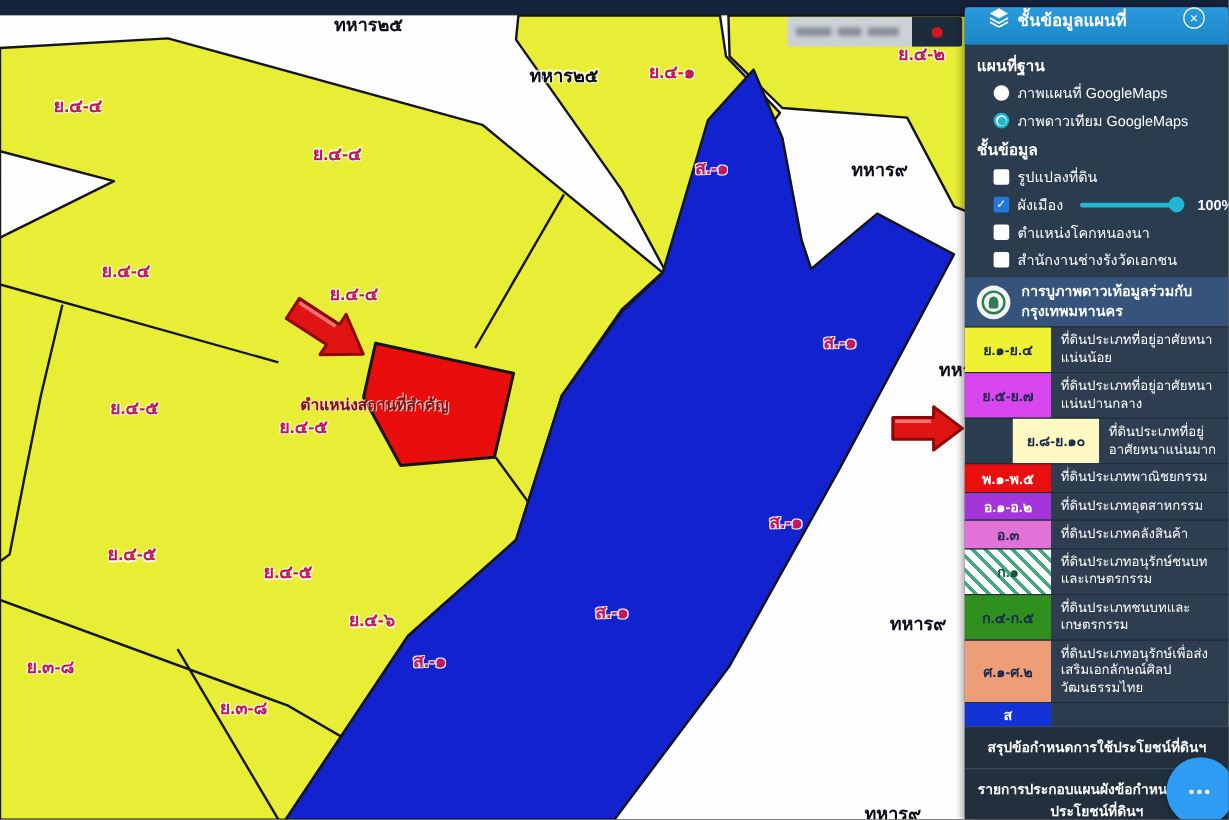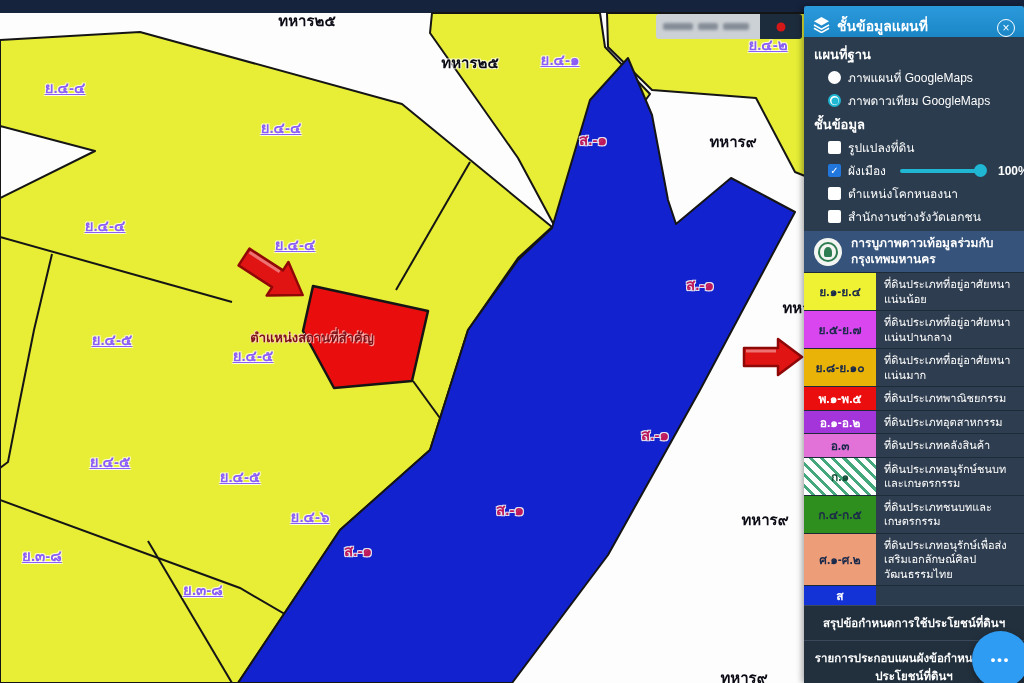--- a/index.html
+++ b/index.html
@@ -3,37 +3,37 @@
 <meta charset="utf-8">
 <style>
   html,body{margin:0;padding:0;background:#000;}
   *{box-sizing:border-box;font-family:"Liberation Sans", sans-serif;}
   .screen{position:relative;width:1024px;height:683px;overflow:hidden;background:var(--map-bg,#fdfdfd);}
   .map-area{position:absolute;left:0;top:0;width:1024px;height:683px;}
   .map-area svg{position:absolute;left:0;top:0;}
   .map-labels{position:absolute;left:0;top:0;width:1024px;height:683px;pointer-events:none;}
   .mlabel{position:absolute;transform:translate(-50%,-50%);white-space:nowrap;font-weight:bold;
     text-shadow:1px 1px 0 rgba(255,255,255,.65),-1px -1px 0 rgba(255,255,255,.65),1px -1px 0 rgba(255,255,255,.65),-1px 1px 0 rgba(255,255,255,.65);}
-  .mlabel.zone{font-size:15px;color:#8b5cf6;text-decoration:underline;}
+  .mlabel.zone{font-size:15px;color:#be185d;}
   .mlabel.area{font-size:15px;color:#0c0c16;}
   .mlabel.station{font-size:15px;color:#be185d;
     text-shadow:1px 1px 0 #e6e6f2,-1px -1px 0 #e6e6f2,1px -1px 0 #e6e6f2,-1px 1px 0 #e6e6f2;}
   .mlabel.marker{font-size:13px;color:#7c1014;
     text-shadow:1px 1px 0 rgba(255,210,210,.8),-1px -1px 0 rgba(255,210,210,.8);}
   
   .watermark{position:absolute;left:656px;top:14px;width:146px;height:25px;display:flex;border-radius:3px;overflow:hidden;}
   .wm-left{flex:1;background:#ccd1d6;display:flex;align-items:center;gap:5px;padding:0 7px;}
   .wm-bar{height:7px;background:#858d97;border-radius:2px;filter:blur(1.6px);}
   .wm-right{width:42px;background:#1d2c3c;position:relative;}
   .wm-dot{position:absolute;left:50%;top:50%;width:9px;height:9px;border-radius:50%;background:#d41717;transform:translate(-50%,-50%);}
   
   .panel{position:absolute;left:804px;top:6px;width:220px;height:677px;display:flex;flex-direction:column;
     background:var(--panel-body,#2b3c4e);box-shadow:-2px 0 6px rgba(0,0,0,.35);}
   .panel-header{height:31px;flex:0 0 31px;background:linear-gradient(180deg,#2b9adc,var(--panel-header,#1a86c6));
-    display:flex;align-items:flex-end;padding:0 9px;gap:7px;border-radius:3px 3px 0 0;}
+    display:flex;align-items:flex-start;padding:0 20px;gap:7px;border-radius:3px 3px 0 0;}
   .panel-title{flex:1;margin:0;font-size:14px;font-weight:bold;color:#fff;}
   .close-btn{width:18px;height:18px;border-radius:50%;border:1.5px solid #fff;background:transparent;color:#fff;
     font-size:12px;line-height:14px;text-align:center;padding:0;cursor:pointer;}
   .panel-body{padding:5px 10px 3px;color:#fff;}
   .sec-heading{font-size:13px;font-weight:bold;margin:2px 0 1px;}
   .opt-row{display:flex;align-items:center;gap:7px;padding:2px 0 2px 14px;font-size:12px;}
   .radio{width:13px;height:13px;border-radius:50%;background:#fff;flex:0 0 13px;position:relative;}
   .radio.sel{background:#fff;border:2px solid var(--accent-teal,#1fb7d3);}
   .radio.sel::after{content:"";position:absolute;left:50%;top:50%;width:7px;height:7px;border-radius:50%;
     background:var(--accent-teal,#1fb7d3);transform:translate(-50%,-50%);}
@@ -204,21 +204,21 @@
     <div class="legend" id="legend">
         <div class="legend-row">
           <div class="swatch" style="background: rgb(238, 242, 51);">ย.๑-ย.๔</div>
           <div class="ldesc">ที่ดินประเภทที่อยู่อาศัยหนาแน่นน้อย</div>
         </div>
         <div class="legend-row">
           <div class="swatch" style="background: #d946ef;">ย.๕-ย.๗</div>
           <div class="ldesc">ที่ดินประเภทที่อยู่อาศัยหนาแน่นปานกลาง</div>
         </div>
         <div class="legend-row">
-          <div class="swatch" style="background: #eab308;">ย.๘-ย.๑๐</div>
+          <div class="swatch" style="background: #fef9c3; margin-left: 40px;">ย.๘-ย.๑๐</div>
           <div class="ldesc">ที่ดินประเภทที่อยู่อาศัยหนาแน่นมาก</div>
         </div>
         <div class="legend-row">
           <div class="swatch light" style="background: rgb(234, 14, 14);">พ.๑-พ.๕</div>
           <div class="ldesc">ที่ดินประเภทพาณิชยกรรม</div>
         </div>
         <div class="legend-row">
           <div class="swatch light" style="background: rgb(164, 53, 218);">อ.๑-อ.๒</div>
           <div class="ldesc">ที่ดินประเภทอุตสาหกรรม</div>
         </div>

